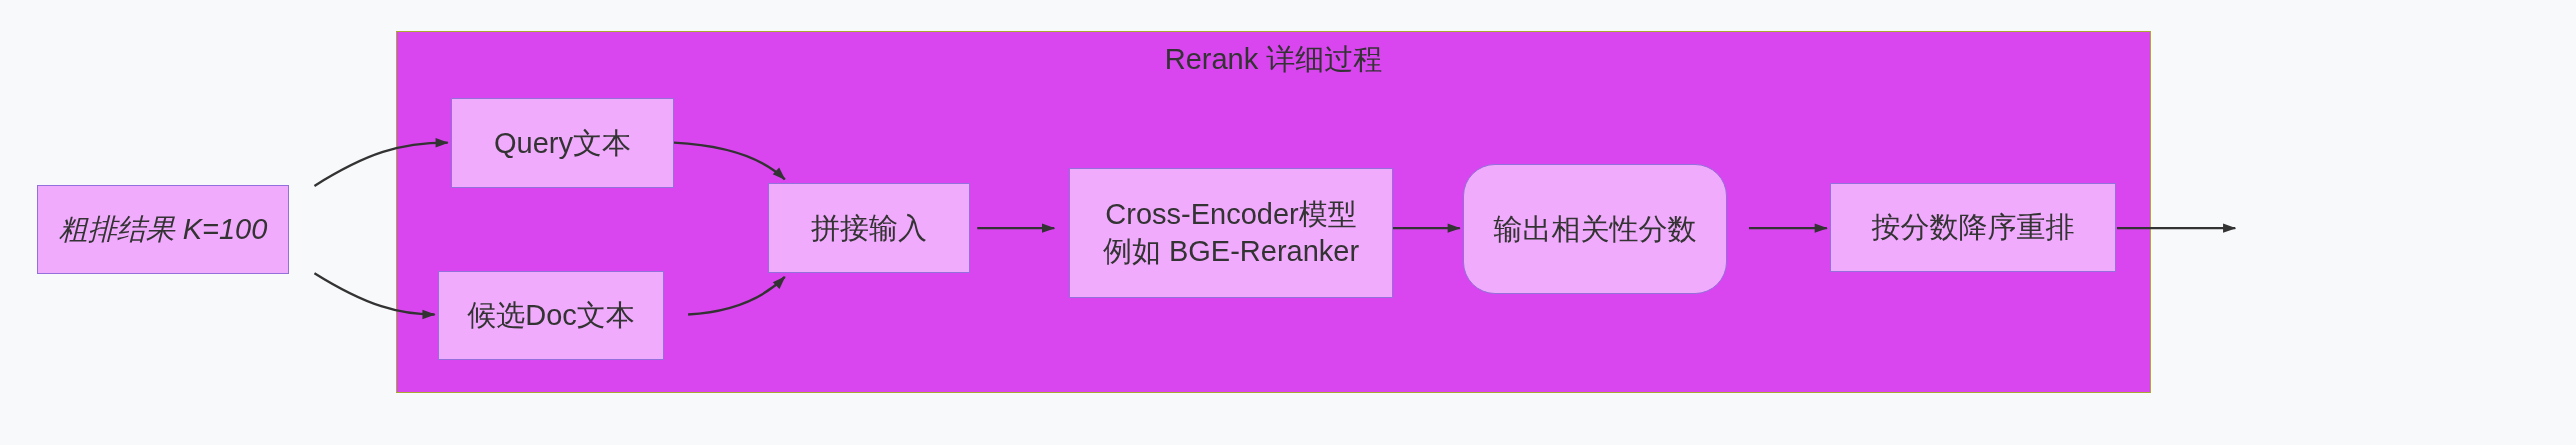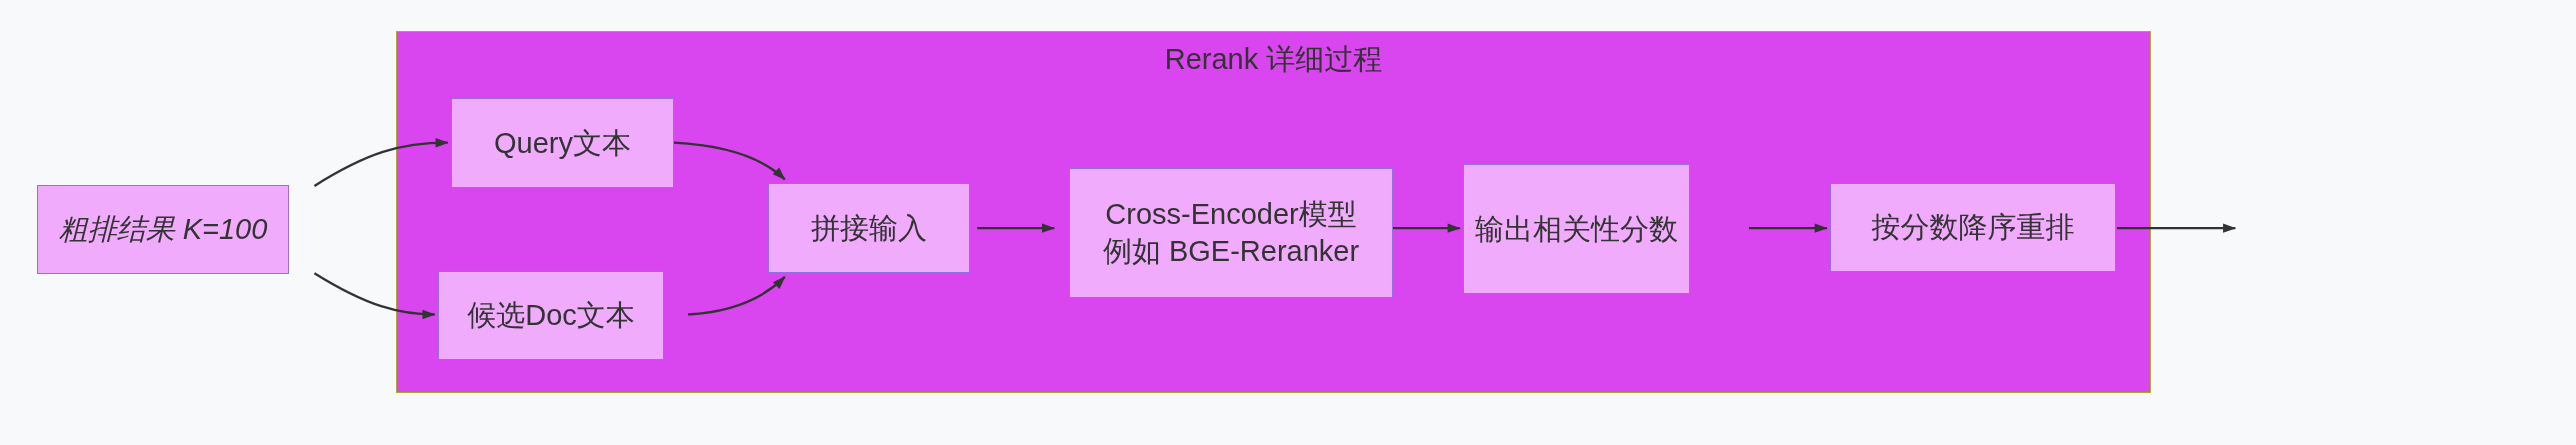--- a/index.html
+++ b/index.html
@@ -48,21 +48,21 @@
     line-height: 37px;
     color: #333333;
     text-align: center;
     white-space: nowrap;
   }
   .node-a { left: 37px;   top: 185px; width: 252px; height: 89px; font-style: italic; }
   .node-b { left: 451px;  top: 98px; width: 223px; height: 90px; }
   .node-c { left: 438px;  top: 271px; width: 226px; height: 89px; }
   .node-d { left: 768px;  top: 183px; width: 202px; height: 90px; }
   .node-e { left: 1057px; top: 168px; width: 324px; height: 130px; margin-left: 12px; }
-  .node-f { left: 1463px; top: 164px; width: 227px; height: 130px; }
+  .node-f { left: 1463px; top: 164px; width: 264px; height: 130px; border-radius: 32px; }
   .node-g { left: 1830px; top: 183px; width: 286px; height: 89px; }
   .node-h { left: 2239px; top: 185px; width: 321px; height: 89px; }
   .edges-layer {
     position: absolute;
     left: 0;
     top: 0;
     width: 2576px;
     height: 445px;
     pointer-events: none;
   }

